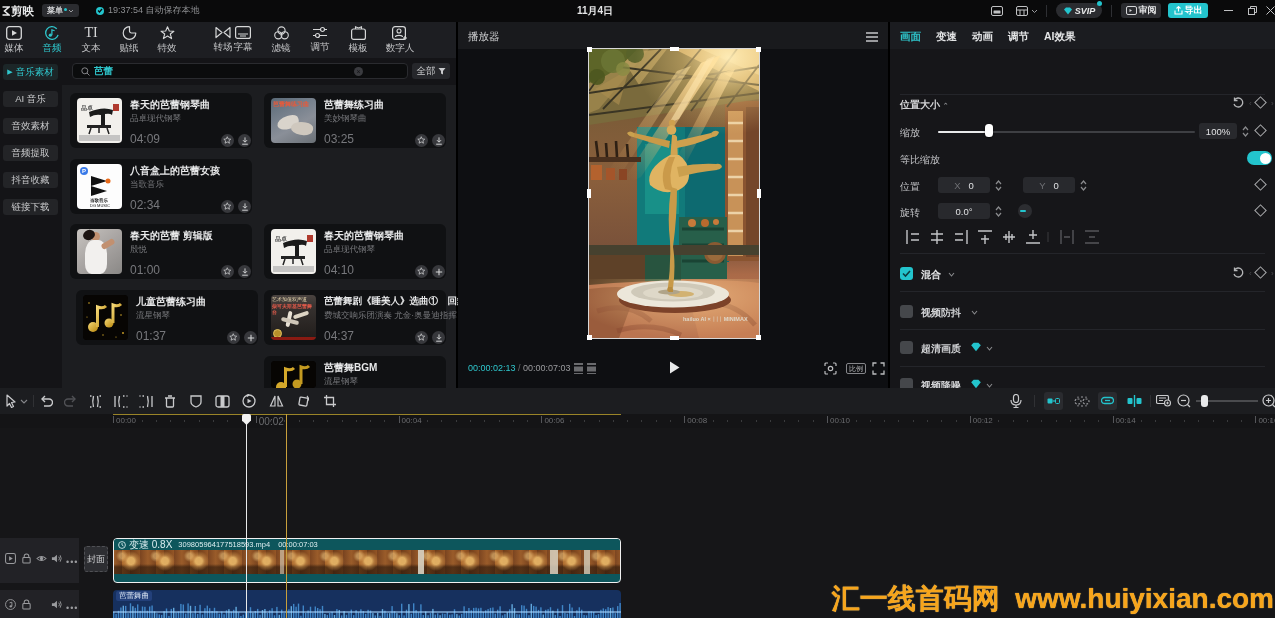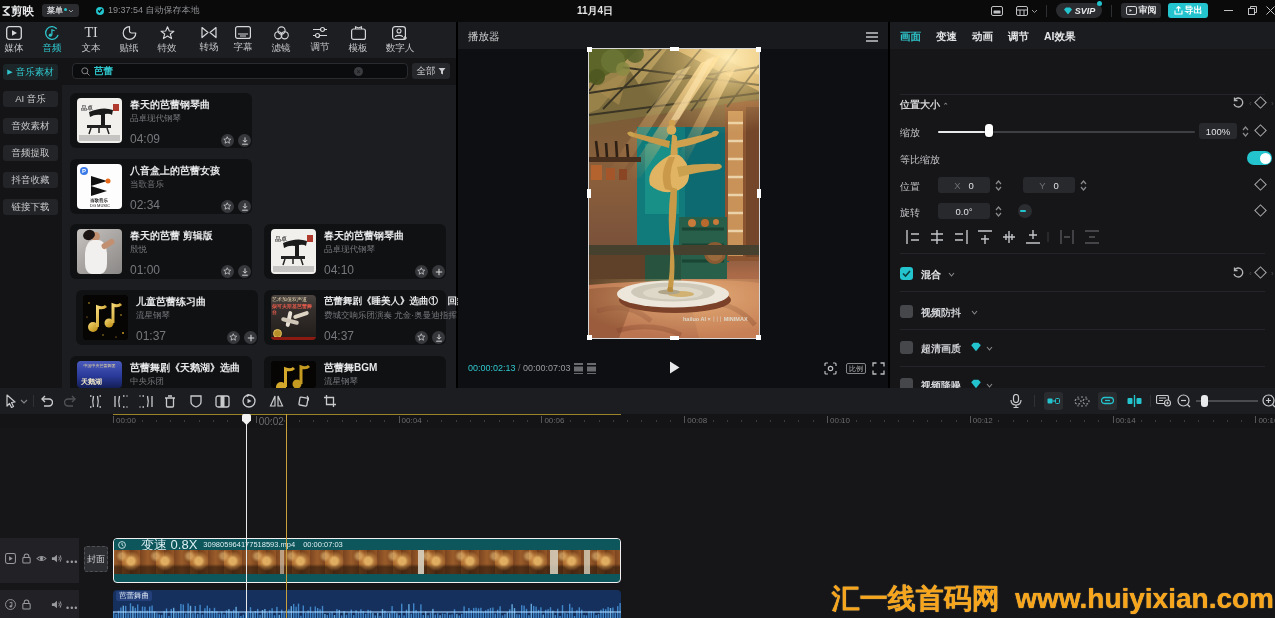--- a/index.html
+++ b/index.html
@@ -111,21 +111,21 @@
         <path d="M7.5 0.7 A6.3 6.3 0 1 0 13.8 7 L9.5 7 A 2 2 0 0 1 7.5 5 Z" stroke="#d6d7d8" stroke-width="1.2" fill="none" stroke-linejoin="round"></path>
       </svg>
       <div class="lb">贴纸</div>
     </div>
   <div class="tab" style="left:148px;">
       <svg width="15" height="14" viewBox="0 0 15 14">
         <path d="M7.5 0.8 L9.3 5 L13.9 5.2 L10.3 8 L11.6 12.6 L7.5 10 L3.4 12.6 L4.7 8 L1.1 5.2 L5.7 5 Z" stroke="#d6d7d8" stroke-width="1.1" fill="none" stroke-linejoin="round"></path>
       </svg>
       <div class="lb">特效</div>
     </div>
-  <div class="tab" style="left:190px;">
+  <div class="tab" style="left:204px;">
       <svg width="16" height="13" viewBox="0 0 16 13">
         <path d="M1 1.5 L7 6.5 L1 11.5 Z M15 1.5 L9 6.5 L15 11.5 Z" stroke="#d6d7d8" stroke-width="1.2" fill="none" stroke-linejoin="round"></path>
       </svg>
       <div class="lb">转场</div>
     </div>
   <div class="tab" style="left:224px;">
       <svg width="16" height="13" viewBox="0 0 16 13">
         <rect x="0.6" y="0.6" width="14.8" height="11.8" rx="2" stroke="#d6d7d8" stroke-width="1.2" fill="none"></rect>
         <path d="M3 8 H13 M5 10 H11" stroke="#d6d7d8" stroke-width="1.1"></path>
       </svg>
@@ -225,20 +225,42 @@
           <path d="M6 1 L7.4 4.2 L10.9 4.5 L8.3 6.8 L9.1 10.2 L6 8.4 L2.9 10.2 L3.7 6.8 L1.1 4.5 L4.6 4.2 Z" stroke="#d8d9da" stroke-width="1" fill="none"></path>
         </svg>
       </div>
     <div class="cbt" style="left:168px;">
         <svg width="8" height="8" viewBox="0 0 10 10">
           <path d="M5 0.5 V6 M2.5 4 L5 6.5 L7.5 4 M1.5 9 H8.5" stroke="#d8d9da" stroke-width="1.2" fill="none"></path>
         </svg>
       </div>
   </div>
 
+  <div class="card" style="left:264px;top:35px;">
+    <div class="th">
+        <div style="width:100%;height:100%;background:linear-gradient(150deg,#5a6a78 0%,#76808c 35%,#8a8f98 60%,#6a7076 100%);position:relative;">
+      <div style="position:absolute;left:2px;top:2px;font-size:6px;font-weight:bold;color:#e85a3a;white-space:nowrap;">芭蕾舞练习曲</div>
+      <div style="position:absolute;left:6px;top:18px;width:22px;height:13px;background:#d9d4cc;border-radius:60% 40% 50% 50%;transform:rotate(-15deg);"></div>
+      <div style="position:absolute;left:20px;top:24px;width:22px;height:13px;background:#cfc8be;border-radius:60% 40% 50% 50%;transform:rotate(8deg);"></div>
+    </div>
+      </div>
+    <div class="t1">芭蕾舞练习曲</div>
+      <div class="t2">美妙钢琴曲</div>
+      <div class="du">03:25</div>
+    <div class="cbt" style="left:151px;">
+        <svg class="star" viewBox="0 0 12 12">
+          <path d="M6 1 L7.4 4.2 L10.9 4.5 L8.3 6.8 L9.1 10.2 L6 8.4 L2.9 10.2 L3.7 6.8 L1.1 4.5 L4.6 4.2 Z" stroke="#d8d9da" stroke-width="1" fill="none"></path>
+        </svg>
+      </div>
+    <div class="cbt" style="left:168px;">
+        <svg width="8" height="8" viewBox="0 0 10 10">
+          <path d="M5 0.5 V6 M2.5 4 L5 6.5 L7.5 4 M1.5 9 H8.5" stroke="#d8d9da" stroke-width="1.2" fill="none"></path>
+        </svg>
+      </div>
+  </div>
 
   <div class="card" style="left:70px;top:101px;">
     <div class="th">
         <div style="width:100%;height:100%;background:#fdfdfd;position:relative;">
       <div style="position:absolute;left:3px;top:3px;width:8px;height:8px;border-radius:50%;background:#3a7ae8;color:#fff;font-size:6px;line-height:8px;text-align:center;font-weight:bold;">P</div>
       <svg width="45" height="45" viewBox="0 0 45 45">
             <path d="M14 12 L30 17 L14 22 Z M14 22 L30 27 L14 32 Z" fill="#111"></path>
             <circle cx="31" cy="17" r="2.5" fill="#e86a1a"></circle>
             <text x="13" y="38" font-size="4.5" fill="#111" font-weight="bold">当歌音乐</text>
             <text x="13" y="43" font-size="4" fill="#111">DG MUSIC</text>
@@ -374,30 +396,20 @@
           <path d="M6 1 L7.4 4.2 L10.9 4.5 L8.3 6.8 L9.1 10.2 L6 8.4 L2.9 10.2 L3.7 6.8 L1.1 4.5 L4.6 4.2 Z" stroke="#d8d9da" stroke-width="1" fill="none"></path>
         </svg>
       </div>
     <div class="cbt" style="left:168px;">
         <svg width="8" height="8" viewBox="0 0 10 10">
           <path d="M5 0.5 V6 M2.5 4 L5 6.5 L7.5 4 M1.5 9 H8.5" stroke="#d8d9da" stroke-width="1.2" fill="none"></path>
         </svg>
       </div>
   </div>
 
-  <div class="card" style="left:70px;top:298px;height:32px;border-radius:6px 6px 0 0;">
-    <div class="th" style="height:27px;">
-        <div style="width:100%;height:100%;background:linear-gradient(#4a5abc 0%,#2a3a9a 55%,#141f55 100%);position:relative;">
-      <div style="position:absolute;left:2px;top:2px;font-size:4px;color:#e8d8a0;text-align:center;width:41px;">中国中央芭蕾舞团</div>
-      <div style="position:absolute;left:4px;top:16px;font-size:7px;color:#f0e8c8;font-weight:bold;">天鹅湖</div>
-    </div>
-      </div>
-    <div class="t1">芭蕾舞剧《天鹅湖》选曲</div>
-      <div class="t2">中央乐团</div>
-  </div>
 
   <div class="card" style="left:264px;top:298px;height:32px;border-radius:6px 6px 0 0;">
     <div class="th" style="height:27px;">
         <div class="goldth">
       <svg width="45" height="32" viewBox="0 0 45 32">
             <rect width="45" height="32" fill="#070503"></rect>
             <circle cx="10" cy="26" r="5" fill="#d4a82a"></circle>
             <path d="M14.5 26 V8 Q20 10 23 7" stroke="#d4a82a" stroke-width="3" fill="none"></path>
             <circle cx="26" cy="23" r="4.5" fill="#c49a20"></circle>
             <path d="M30 23 V6 Q35 8 38 5" stroke="#c49a20" stroke-width="3" fill="none"></path>
@@ -944,21 +956,21 @@
   <div class="abs" style="left:66px;top:189px;color:#9a9b9e;font-size:9px;letter-spacing:1px;">•••</div>
 
   <div class="abs" style="left:84px;top:132px;width:24px;height:26px;background:#2d2e32;border:1px dashed #505155;border-radius:3px;color:#d0d1d3;font-size:9px;display:flex;align-items:center;justify-content:center;">封面</div>
 
   <div class="abs" style="left:113px;top:124px;width:508px;height:45px;border:1.5px solid #f0f0f0;border-radius:4px;overflow:hidden;background:#0d565c;">
     <div style="position:absolute;left:0;top:0;width:100%;height:11px;background:#0d565c;display:flex;align-items:center;">
       <svg style="margin-left:4px;" width="8" height="8" viewBox="0 0 8 8">
           <circle cx="4" cy="4" r="3.4" stroke="#cfe8ea" stroke-width="0.9" fill="none"></circle>
           <path d="M4 2 V4 L5.5 5" stroke="#cfe8ea" stroke-width="0.9" fill="none"></path>
         </svg>
-      <span style="font-size:13px;color:#dceef0;margin-left:15px;">变速 0.8X</span>
+      <span style="font-size:10px;color:#dceef0;margin-left:3px;">变速 0.8X</span>
       <span style="font-size:7.5px;color:#dceef0;margin-left:6px;">309805964177518593.mp4</span>
       <span style="font-size:7.5px;color:#dceef0;margin-left:8px;">00:00:07:03</span>
     </div>
     <div style="position:absolute;left:0;top:11px;width:100%;height:24px;
       background-image:
         radial-gradient(circle at 17px 11px, rgba(235,185,105,0.9) 0 3.5px, rgba(230,170,90,0.45) 6px, rgba(225,150,70,0) 10px),
         radial-gradient(circle at 8px 6px, rgba(240,200,130,0.55) 0 2.5px, rgba(240,200,130,0) 6px),
         linear-gradient(rgba(120,60,25,0) 0 14px, rgba(40,22,10,0.6) 17px 24px),
         repeating-linear-gradient(90deg,
         #9a5c2a 0px, #7a441e 8px,

